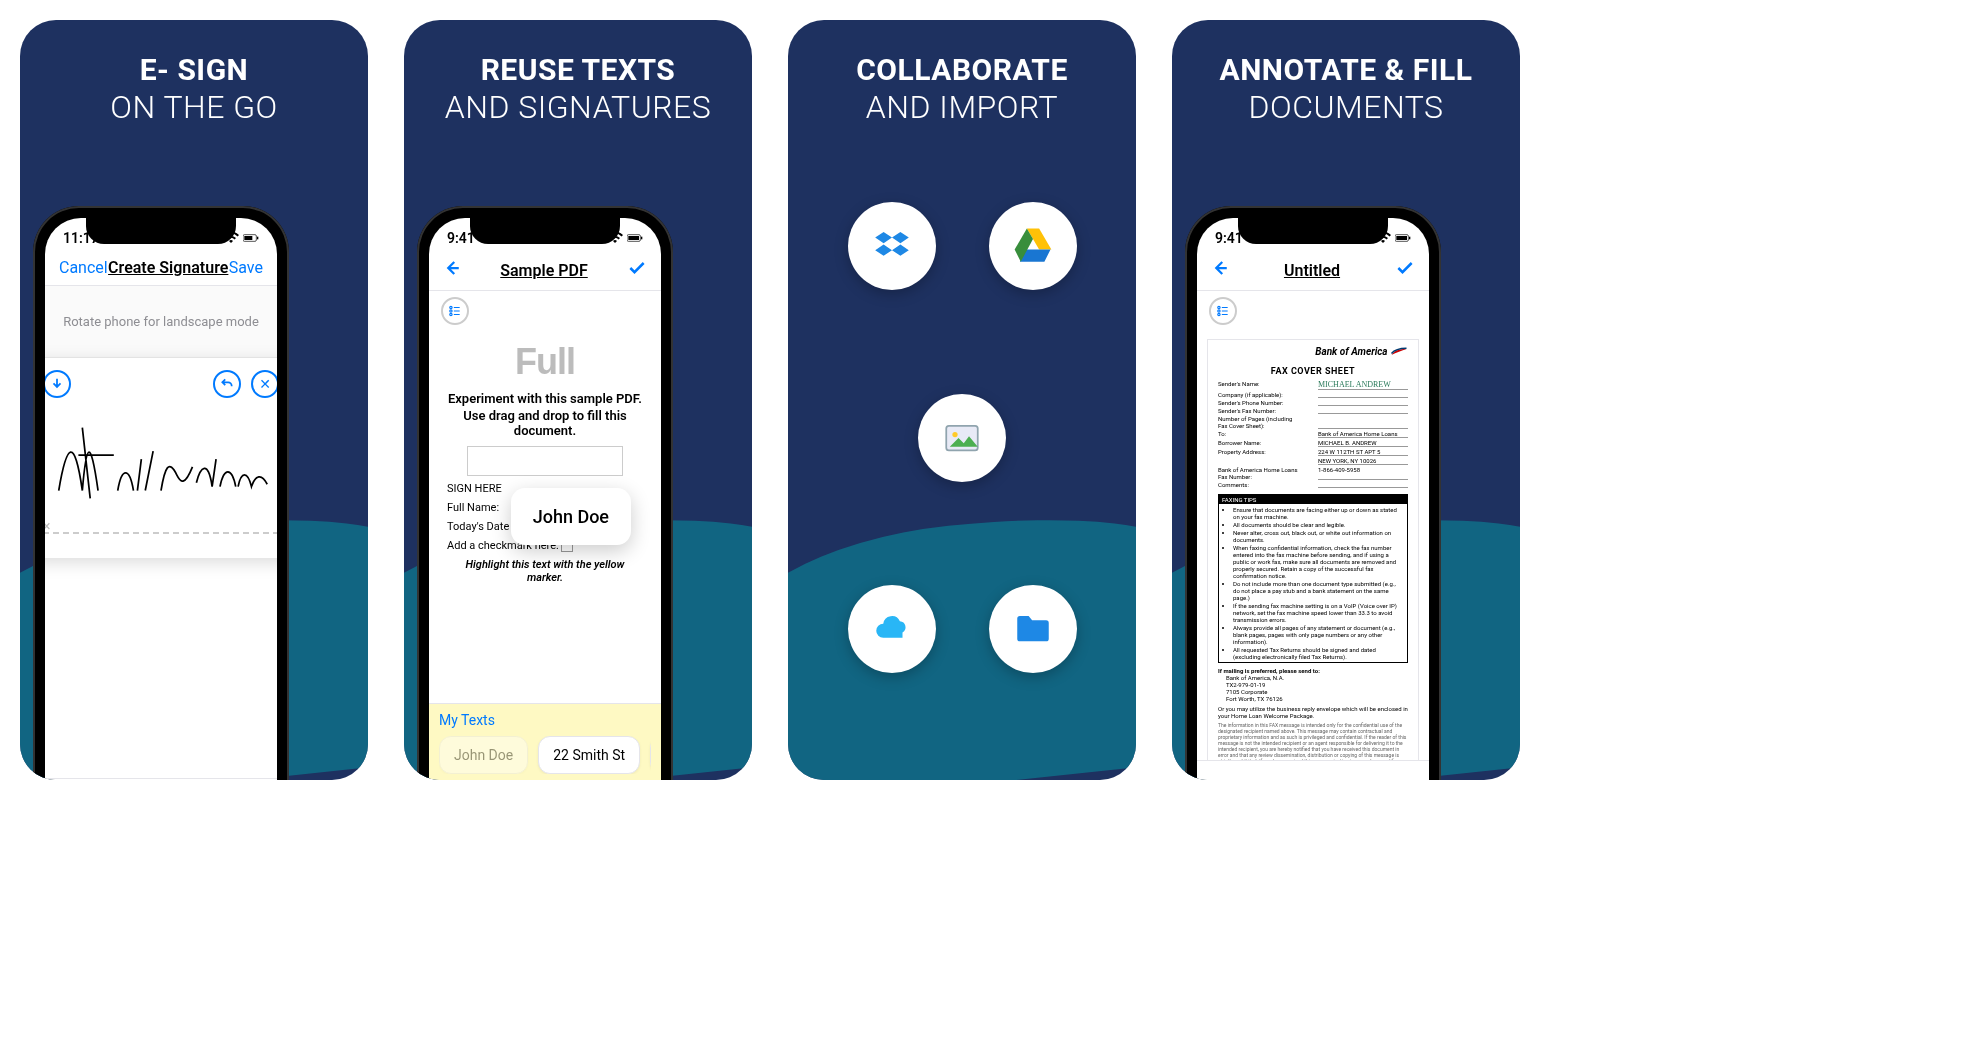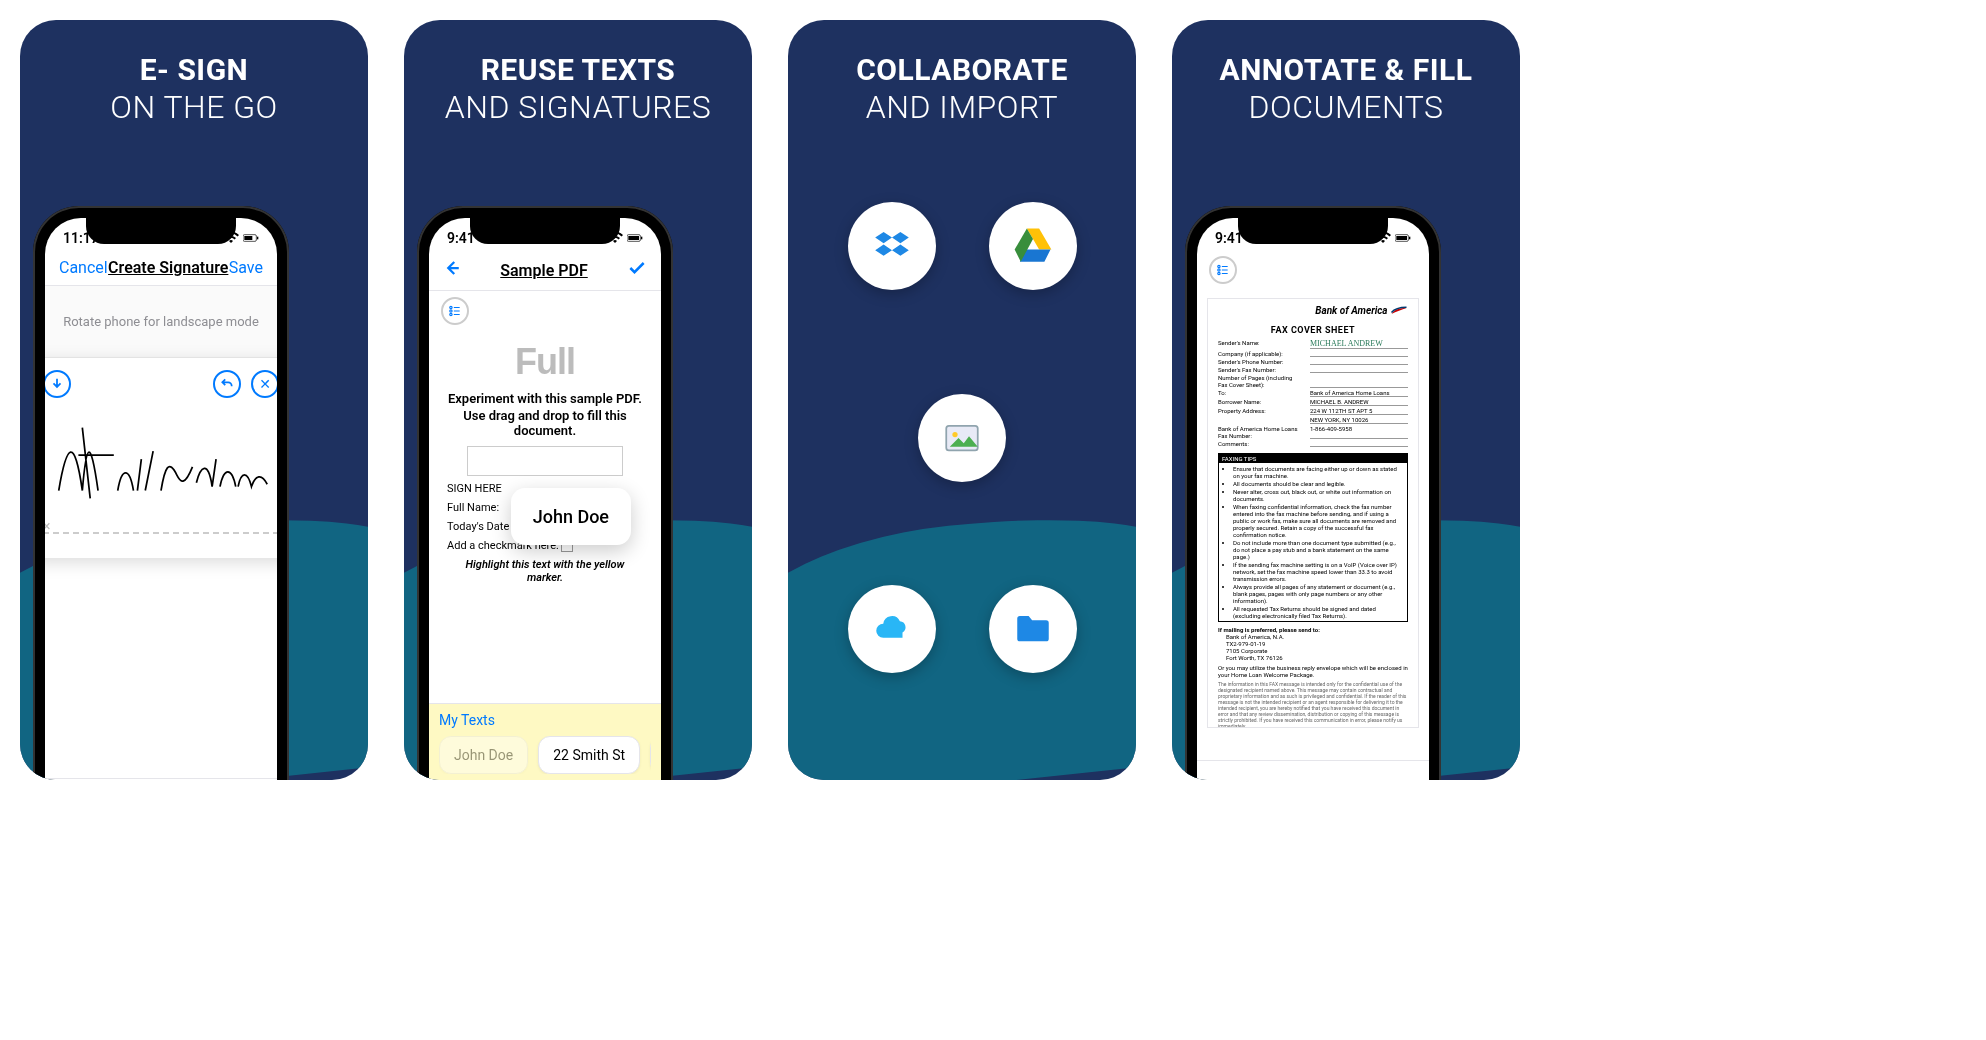--- a/index.html
+++ b/index.html
@@ -188,21 +188,21 @@
     background:#fff;
     border:1px solid #e5e5ea;
     height:430px;
     font-size:6px;
     padding:10px;
     overflow:hidden;
     position:relative;
   }
   .bank-logo{position:absolute;right:10px;top:6px;font-size:10px;font-weight:700;font-style:italic;}
   .doc-page h4{text-align:center;font-size:9px;margin:16px 0 4px;letter-spacing:.5px;}
-  .doc-page .row{display:flex;gap:12px;margin:1px 0;}
+  .doc-page .row{display:flex;gap:20px;margin:1px 0;}
   .doc-page .row .k{width:80px;}
   .doc-page .row .v{flex:1;border-bottom:.5px solid #999;}
   .hand{color:#2a7a5a;font-family:"Comic Sans MS",cursive;font-size:8px;}
   .faxing{margin-top:6px;border:1px solid #000;}
   .faxing .hdr{background:#000;color:#fff;font-size:6px;padding:1px 3px;}
   .faxing ul{margin:2px 4px;padding-left:10px;}
   .faxing li{margin:1px 0;}
   .annot-toolbar{
     position:absolute;left:0;right:0;bottom:0;
     background:#fff;border-top:1px solid #e5e5ea;
@@ -405,20 +405,33 @@
               <path d="M8 11L6 9a3 3 0 014 0zM3 6a7 7 0 0110 0l-1.4 1.4a5 5 0 00-7.2 0zM0 3a11 11 0 0116 0l-1.4 1.4a9 9 0 00-13.2 0z"></path>
             </svg>
           <svg viewBox="0 0 24 12">
               <rect x="0" y="1" width="20" height="10" rx="2" fill="none" stroke="#000"></rect>
               <rect x="2" y="3" width="16" height="6"></rect>
               <rect x="21" y="4" width="2" height="4"></rect>
             </svg>
         </span>
       </div>
 
+      <div class="navbar">
+        <span class="left">
+          <svg width="18" height="18" viewBox="0 0 24 24" fill="none" stroke="currentColor" stroke-width="3">
+              <path d="M15 4l-8 8 8 8M7 12h14"></path>
+            </svg>
+        </span>
+        <span class="title">Untitled</span>
+        <span class="right">
+          <svg width="20" height="20" viewBox="0 0 24 24" fill="none" stroke="currentColor" stroke-width="3">
+              <path d="M4 12l5 5L20 6"></path>
+            </svg>
+        </span>
+      </div>
 
       <div style="padding:6px 12px">
         <span class="circle-btn" style="border-color:#ccc;color:var(--blue)">
           <svg width="14" height="14" viewBox="0 0 24 24" fill="none" stroke="currentColor" stroke-width="2">
               <circle cx="5" cy="6" r="2"></circle>
               <circle cx="5" cy="12" r="2"></circle>
               <circle cx="5" cy="18" r="2"></circle>
               <path d="M10 6h10M10 12h10M10 18h10"></path>
             </svg>
         </span>

